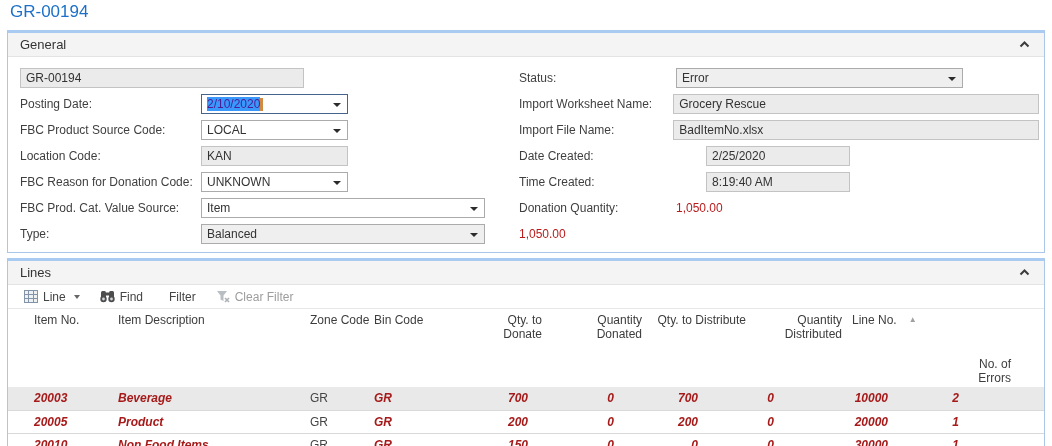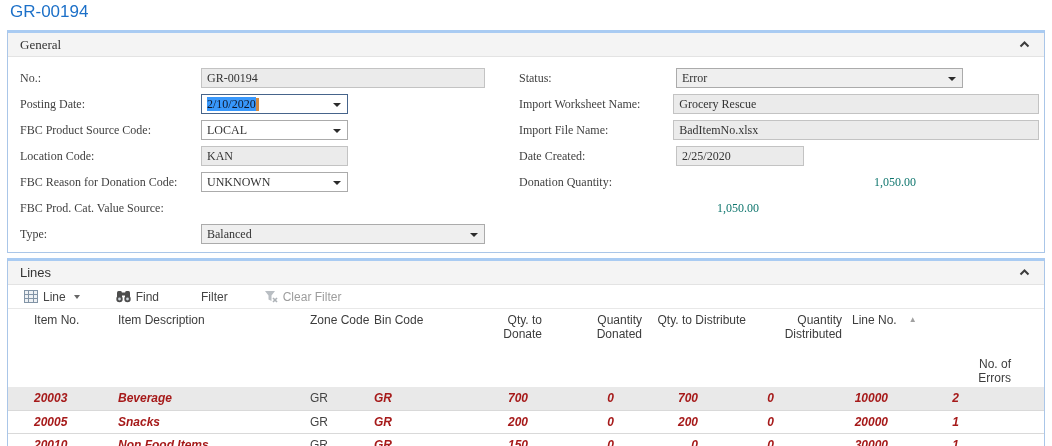--- a/index.html
+++ b/index.html
@@ -4,21 +4,21 @@
 <style>
   * { margin:0; padding:0; box-sizing:border-box; }
   html,body { width:1052px; height:446px; background:#fff; overflow:hidden;
               font-family:"Liberation Sans", sans-serif; }
 
   .page-title { position:absolute; left:10px; top:2px; font-size:17px; color:#1c70c8; }
 
   
   .fasttab { position:absolute; left:7px; width:1038px; background:#fff;
              border:1px solid #aac6e8; border-top:3px solid #a9cbf2; }
-  #general-box { top:30px; height:223px;font-family:Liberation Serif, serif; }
+  #general-box { top:30px; height:223px; }
   #lines-box   { top:258px; height:190px; }
 
   .fasttab-header { height:24px; background:#f4f4f4; border-bottom:1px solid #e3e3e3;
                     display:flex; align-items:center; justify-content:space-between;
                     padding:0 12px; }
   .fasttab-title { font-size:13px; color:#333; }
   .chevron-btn { width:16px; height:16px; display:flex; align-items:center; justify-content:center; cursor:pointer; }
 
   
   .fasttab-body { position:relative; width:100%; }
@@ -32,31 +32,31 @@
 
   .textbox, .combo { height:20px; font-size:12px; color:#333; line-height:18px;
                      padding:0 5px; position:relative; }
   .textbox { background:#ebebeb; border:1px solid #c3c3c3; }
   .combo   { background:#fff;    border:1px solid #ababab; padding-right:0; white-space:nowrap; }
   .combo.gray { background:#efefef; }
   .combo.focused { border:1px solid #46648b; }
   .dd-arrow { position:absolute; right:6px; top:8px; width:0; height:0;
               border-left:4px solid transparent; border-right:4px solid transparent;
               border-top:4px solid #2b2b2b; }
-  .sel-text { background:#3898fc; color:#0f172a; }
+  .sel-text { background:#3898fc; color:#4c1d95; }
   .text-cursor { display:inline-block; width:3px; height:13px; background:#d18a42;
                  vertical-align:text-bottom; }
 
   .w146 { width:147px; } .w283 { width:284px; } .w287 { width:287px; }
-  .w372 { width:372px; } .w144 { width:128px; }
-
-  .flow-value { width:240px; text-align:right; font-size:12px; color:#0f766e; cursor:pointer; }
+  .w372 { width:372px; } .w144 { width:144px;margin-left:30px; }
+
+  .flow-value { width:240px; text-align:left; font-size:12px; color:#b91c1c; cursor:pointer; }
 
   
-  .lines-toolbar { height:24px; display:flex; align-items:center; gap:24px;
+  .lines-toolbar { height:24px; display:flex; align-items:center; gap:8px;
                    padding-left:10px; border-bottom:1px solid #e8e8e8; }
   .tb-btn { display:flex; align-items:center; gap:5px; font-size:12px; color:#444;
             padding:2px 6px; cursor:pointer; }
   .tb-btn.disabled { color:#9d9d9d; cursor:default; }
   .caret-down { width:0; height:0; border-left:3.5px solid transparent;
                 border-right:3.5px solid transparent; border-top:4px solid #666; margin-left:3px; }
 
   
   table { border-collapse:collapse; table-layout:fixed; width:1036px; font-size:12px; }
   th { font-weight:normal; color:#3d3d3d; vertical-align:top; padding:4px 4px 2px 0;
@@ -93,21 +93,20 @@
     <span class="fasttab-title">General</span>
     <span class="chevron-btn">
       <svg width="11" height="7" viewBox="0 0 11 7">
         <polyline points="1.5,5.5 5.5,1.5 9.5,5.5" fill="none" stroke="#3c3c3c" stroke-width="2"></polyline>
       </svg>
     </span>
   </div>
   <div class="fasttab-body">
     <div class="col col-left">
       <div class="field-row">
-        <span class="field-label">No.:</span>
         <div class="textbox w283">GR-00194</div>
       </div>
       <div class="field-row">
         <span class="field-label">Posting Date:</span>
         <div class="combo focused w146">
           <span class="sel-text">2/10/2020</span><span class="text-cursor"></span>
           <span class="dd-arrow"></span>
         </div>
       </div>
       <div class="field-row">
@@ -123,20 +122,24 @@
       </div>
       <div class="field-row">
         <span class="field-label">FBC Reason for Donation Code:</span>
         <div class="combo w146">
           <span>UNKNOWN</span>
           <span class="dd-arrow"></span>
         </div>
       </div>
       <div class="field-row">
         <span class="field-label">FBC Prod. Cat. Value Source:</span>
+        <div class="combo w283">
+          <span>Item</span>
+          <span class="dd-arrow"></span>
+        </div>
       </div>
       <div class="field-row">
         <span class="field-label">Type:</span>
         <div class="combo gray w283">
           <span>Balanced</span>
           <span class="dd-arrow"></span>
         </div>
       </div>
     </div>
 
@@ -152,20 +155,24 @@
         <span class="field-label">Import Worksheet Name:</span>
         <div class="textbox w372">Grocery Rescue</div>
       </div>
       <div class="field-row">
         <span class="field-label">Import File Name:</span>
         <div class="textbox w372">BadItemNo.xlsx</div>
       </div>
       <div class="field-row">
         <span class="field-label">Date Created:</span>
         <div class="textbox w144">2/25/2020</div>
+      </div>
+      <div class="field-row">
+        <span class="field-label">Time Created:</span>
+        <div class="textbox w144">8:19:40 AM</div>
       </div>
       <div class="field-row">
         <span class="field-label">Donation Quantity:</span>
         <div class="flow-value">1,050.00</div>
       </div>
       <div class="field-row">
         <div class="flow-value">1,050.00</div>
       </div>
     </div>
   </div>
@@ -256,21 +263,21 @@
         <td class="c5 red">700</td>
         <td class="c6 red">0</td>
         <td class="c7 red">700</td>
         <td class="c8 red">0</td>
         <td class="c9 red">10000</td>
         <td class="c10 red">2</td>
         <td></td>
       </tr>
       <tr>
         <td class="c1 red">20005</td>
-        <td class="red">Snacks</td>
+        <td class="red">Product</td>
         <td class="c3">GR</td>
         <td class="red">GR</td>
         <td class="c5 red">200</td>
         <td class="c6 red">0</td>
         <td class="c7 red">200</td>
         <td class="c8 red">0</td>
         <td class="c9 red">20000</td>
         <td class="c10 red">1</td>
         <td></td>
       </tr>

